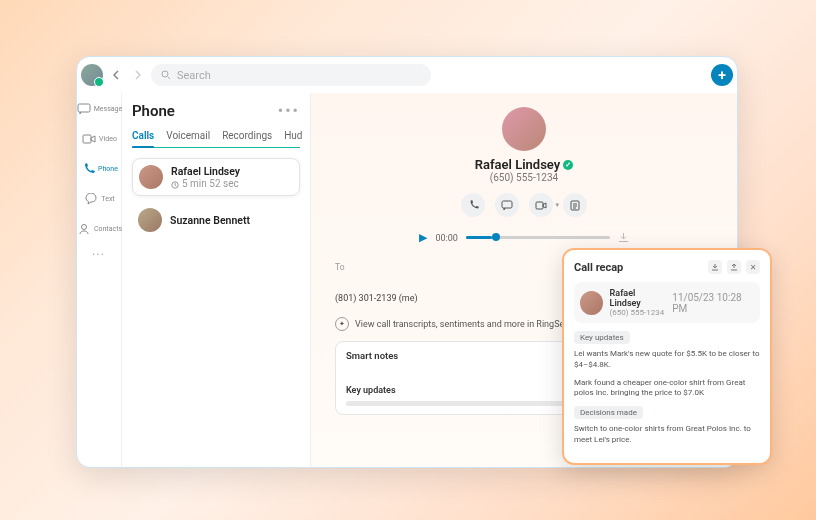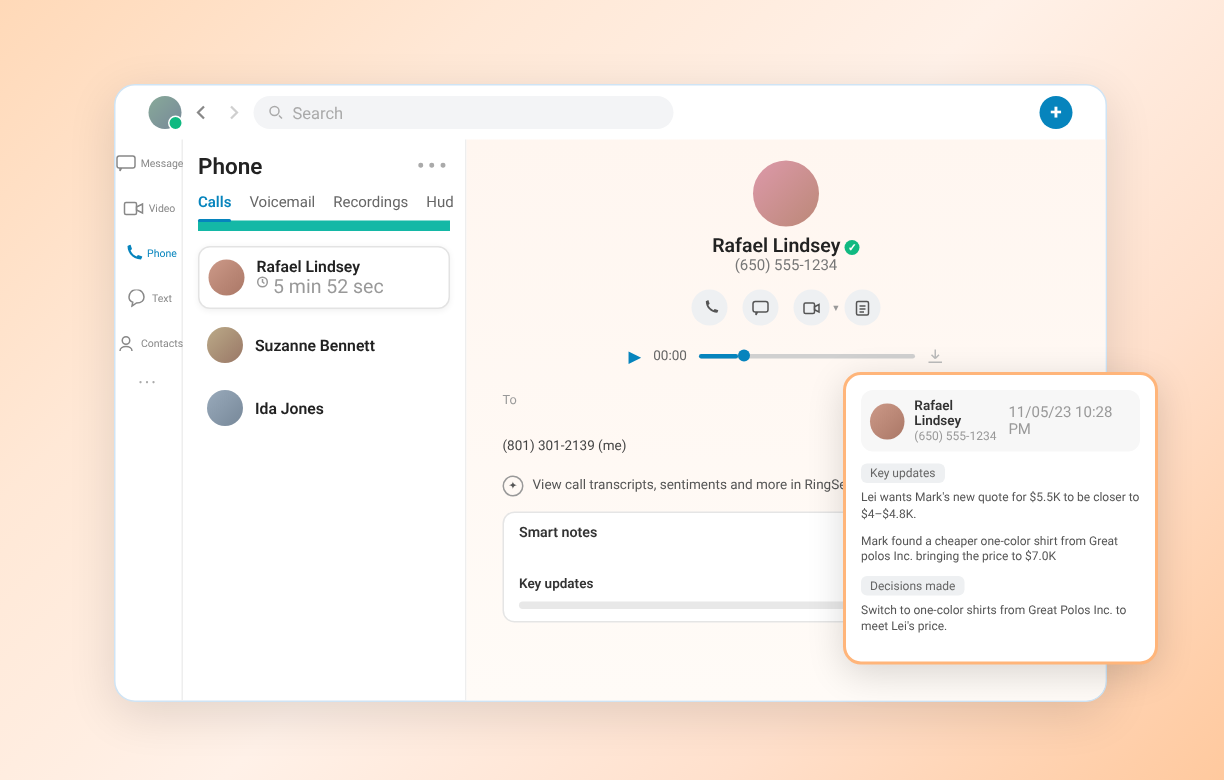--- a/index.html
+++ b/index.html
@@ -1,39 +1,39 @@
 <!DOCTYPE html>
 <html><head>
 <meta charset="utf-8">
 <style>
 html,body{margin:0;padding:0;width:816px;height:520px;font-family:-apple-system,BlinkMacSystemFont,"Segoe UI",Roboto,sans-serif;overflow:hidden}
 body{background:linear-gradient(135deg,#ffd9b8 0%,#ffe8d6 25%,#fff1e8 50%,#ffe0cc 75%,#ffc99e 100%)}
 .window{position:absolute;left:76px;top:56px;width:660px;height:410px;background:#fff;border-radius:14px;box-shadow:0 8px 32px rgba(0,0,0,.12);border:1.5px solid #cfe4f5;display:flex;flex-direction:column;overflow:hidden}
-.topbar{height:36px;display:flex;align-items:center;padding:0 22px;gap:4px}
+.topbar{height:36px;display:flex;align-items:center;padding:0 4px;gap:4px}
 .avatar-sm{width:22px;height:22px;border-radius:50%;background:linear-gradient(135deg,#8a9,#789);box-shadow:0 0 0 2px #fff;position:relative}
 .avatar-sm::after{content:"";position:absolute;right:-1px;bottom:-1px;width:8px;height:8px;background:#10b981;border:1.5px solid #fff;border-radius:50%}
 .navbtn{width:18px;height:18px;display:flex;align-items:center;justify-content:center;color:#888}
 .search{flex:0 0 260px;height:22px;background:#f3f4f6;border-radius:12px;display:flex;align-items:center;padding:0 10px;color:#aaa;font-size:11px;gap:6px}
 .plus{margin-left:auto;width:22px;height:22px;border-radius:50%;background:#0684bd;color:#fff;display:flex;align-items:center;justify-content:center;font-size:14px;font-weight:bold}
 .body{flex:1;display:flex;min-height:0}
 .rail{width:44px;border-right:1px solid #eee;display:flex;flex-direction:column;align-items:center;padding-top:8px;gap:14px}
 .rail-item{display:flex;flex-direction:row;align-items:center;gap:2px;color:#888;font-size:7px}
 .rail-item.active{color:#0684bd}
 .rail-icon{width:16px;height:16px;display:flex;align-items:center;justify-content:center}
 .listcol{width:168px;border-right:1px solid #eee;display:flex;flex-direction:column;padding:8px 10px}
 .listhead{display:flex;align-items:center;justify-content:space-between;margin-bottom:10px}
 .phone-title{font-size:15px;font-weight:600;color:#222}
-.tabs{display:flex;gap:12px;font-size:10px;color:#666;border-bottom:7px solid #14b8a6;padding-bottom:6px;margin-bottom:10px}
+.tabs{display:flex;gap:12px;font-size:10px;color:#666;border-bottom:1px solid #14b8a6;padding-bottom:6px;margin-bottom:10px}
 .tab.active{color:#0684bd;font-weight:600;position:relative}
 .tab.active::after{content:"";position:absolute;left:0;right:0;bottom:-7px;height:2px;background:#0684bd;border-radius:1px}
 .call-row{display:flex;align-items:center;gap:8px;padding:6px 6px;border-radius:8px;margin-bottom:6px}
 .call-row.sel{background:#fff;border:1px solid #e3e3e3;box-shadow:0 1px 4px rgba(0,0,0,.06)}
 .avatar-m{width:24px;height:24px;border-radius:50%;background:linear-gradient(135deg,#c98,#a76)}
 .call-name{font-size:10.5px;font-weight:600;color:#222}
-.call-sub{font-size:13px;color:#999;display:flex;align-items:flex-start;gap:3px}
+.call-sub{font-size:10px;color:#999;display:flex;align-items:flex-end;gap:3px}
 .detail{flex:1;display:flex;flex-direction:column;align-items:center;padding:14px 24px;overflow:hidden;background:linear-gradient(180deg,#fff6f0 0%,#fffbf7 100%)}
 .big-avatar{width:44px;height:44px;border-radius:50%;background:linear-gradient(135deg,#d9a,#b87);margin-bottom:6px}
 .contact-name{font-size:13px;font-weight:600;color:#222;display:flex;align-items:center;gap:3px}
 .verify{width:10px;height:10px;border-radius:50%;background:#10b981;display:inline-flex;align-items:center;justify-content:center;color:#fff;font-size:7px}
 .contact-num{font-size:10px;color:#777;margin-bottom:10px}
 .actions{display:flex;gap:10px;margin-bottom:14px}
 .action{width:24px;height:24px;border-radius:50%;background:#eef0f2;display:flex;align-items:center;justify-content:center;color:#555;position:relative}
 .action .chev{position:absolute;right:-6px;font-size:7px;color:#999}
 .player{width:210px;display:flex;align-items:center;gap:8px;font-size:9px;color:#666}
 .play{color:#0684bd;font-size:11px}
@@ -166,24 +166,20 @@
                 </svg>
               </span>
             <span>5 min 52 sec</span>
           </div>
         </div>
       </div>
       <div class="call-row">
         <div class="avatar-m" style="background:linear-gradient(135deg,#ba8,#976)"></div>
         <div class="call-name">Suzanne Bennett</div>
       </div>
-      <div class="call-row">
-        <div class="avatar-m" style="background:linear-gradient(135deg,#9ab,#789)"></div>
-        <div class="call-name">Ida Jones</div>
-      </div>
     </div>
 
     <div class="detail">
       <div class="big-avatar"></div>
       <div class="contact-name">
         <span>Rafael Lindsey</span>
         <span class="verify">✓</span>
       </div>
       <div class="contact-num">(650) 555-1234</div>
       <div class="actions">
@@ -234,20 +230,36 @@
           <div class="smart-title">Smart notes</div>
           <div class="ku">Key updates</div>
           <div class="bar"></div>
         </div>
       </div>
     </div>
   </div>
 </div>
 
 <div class="recap">
+  <div class="recap-head">
+    <div class="recap-title">Call recap</div>
+    <div class="recap-icons">
+      <div class="ri">
+          <svg width="8" height="8" viewBox="0 0 8 8">
+            <path d="M4 1v4m0 0L2 3m2 2l2-2M1 7h6" stroke="currentColor" fill="none"></path>
+          </svg>
+        </div>
+      <div class="ri">
+          <svg width="8" height="8" viewBox="0 0 8 8">
+            <path d="M4 5V1m0 0L2 3m2-2l2 2M1 7h6" stroke="currentColor" fill="none"></path>
+          </svg>
+        </div>
+      <div class="ri">✕</div>
+    </div>
+  </div>
   <div class="recap-contact">
     <div class="avatar-m"></div>
     <div>
       <div class="rc-name">Rafael Lindsey</div>
       <div class="rc-num">(650) 555-1234</div>
     </div>
     <div class="rc-time">11/05/23 10:28 PM</div>
   </div>
   <div class="chip">Key updates</div>
   <div class="para">Lei wants Mark's new quote for $5.5K to be closer to $4–$4.8K.</div>

